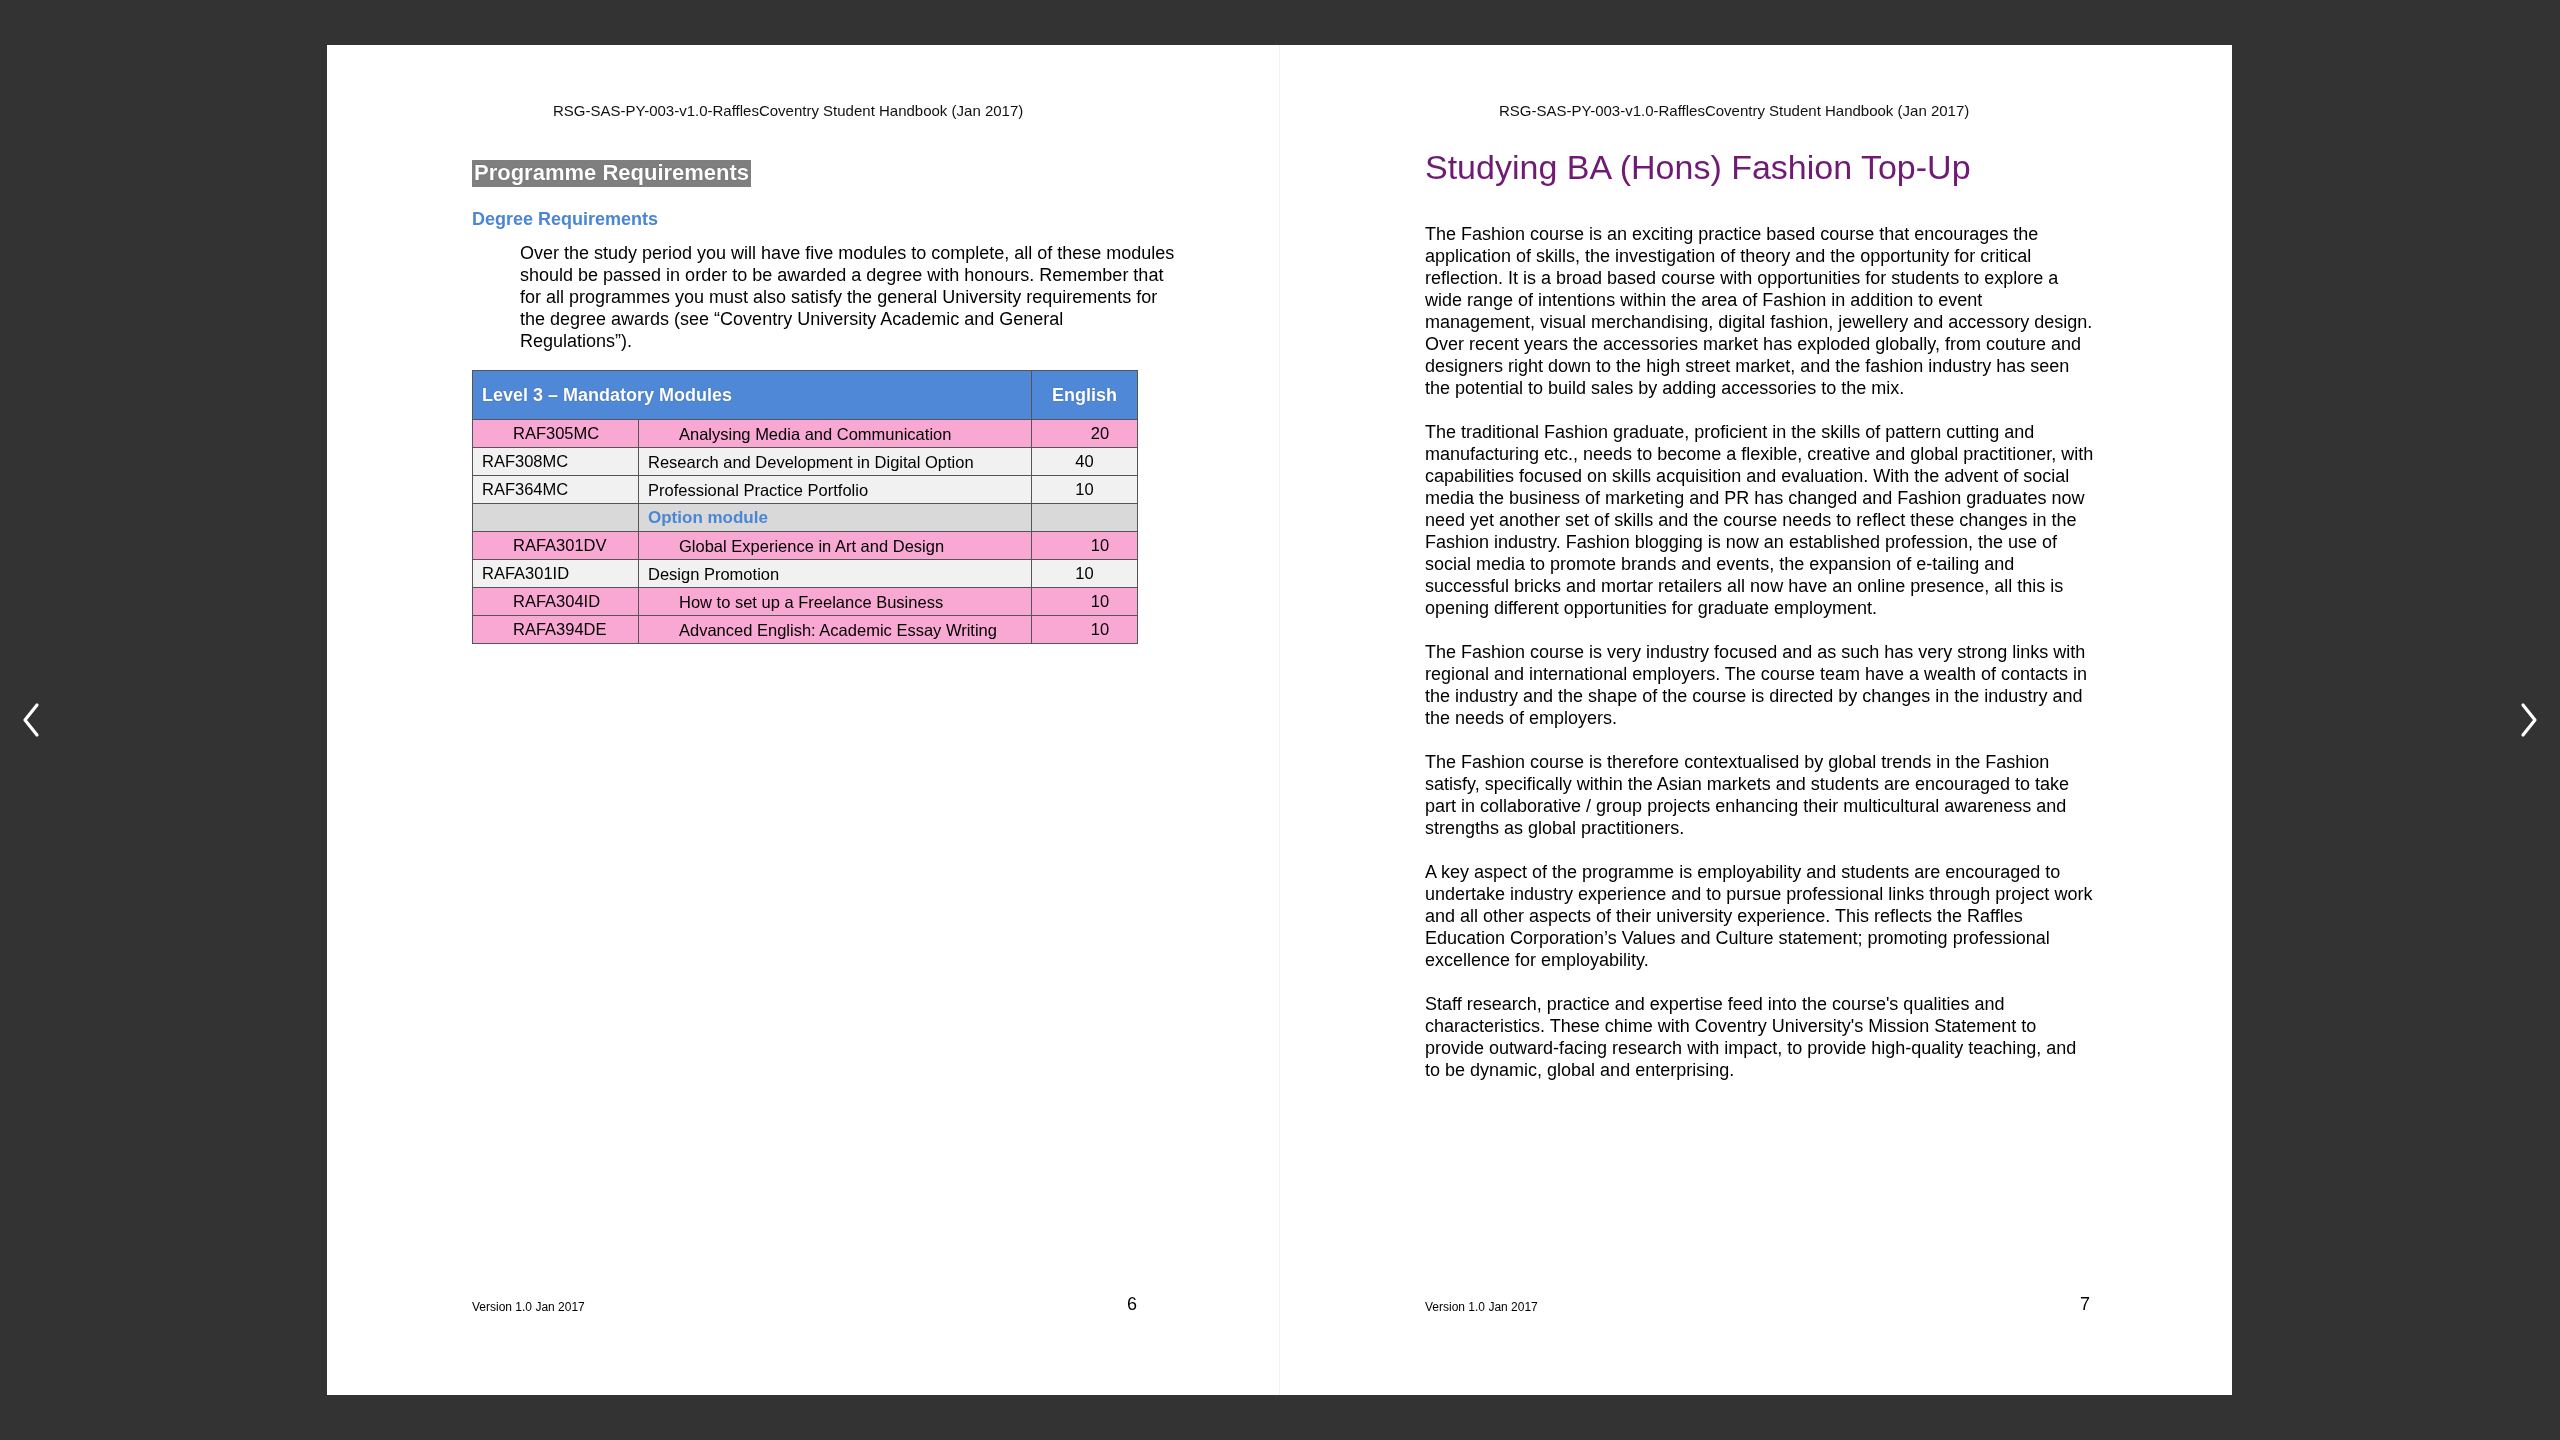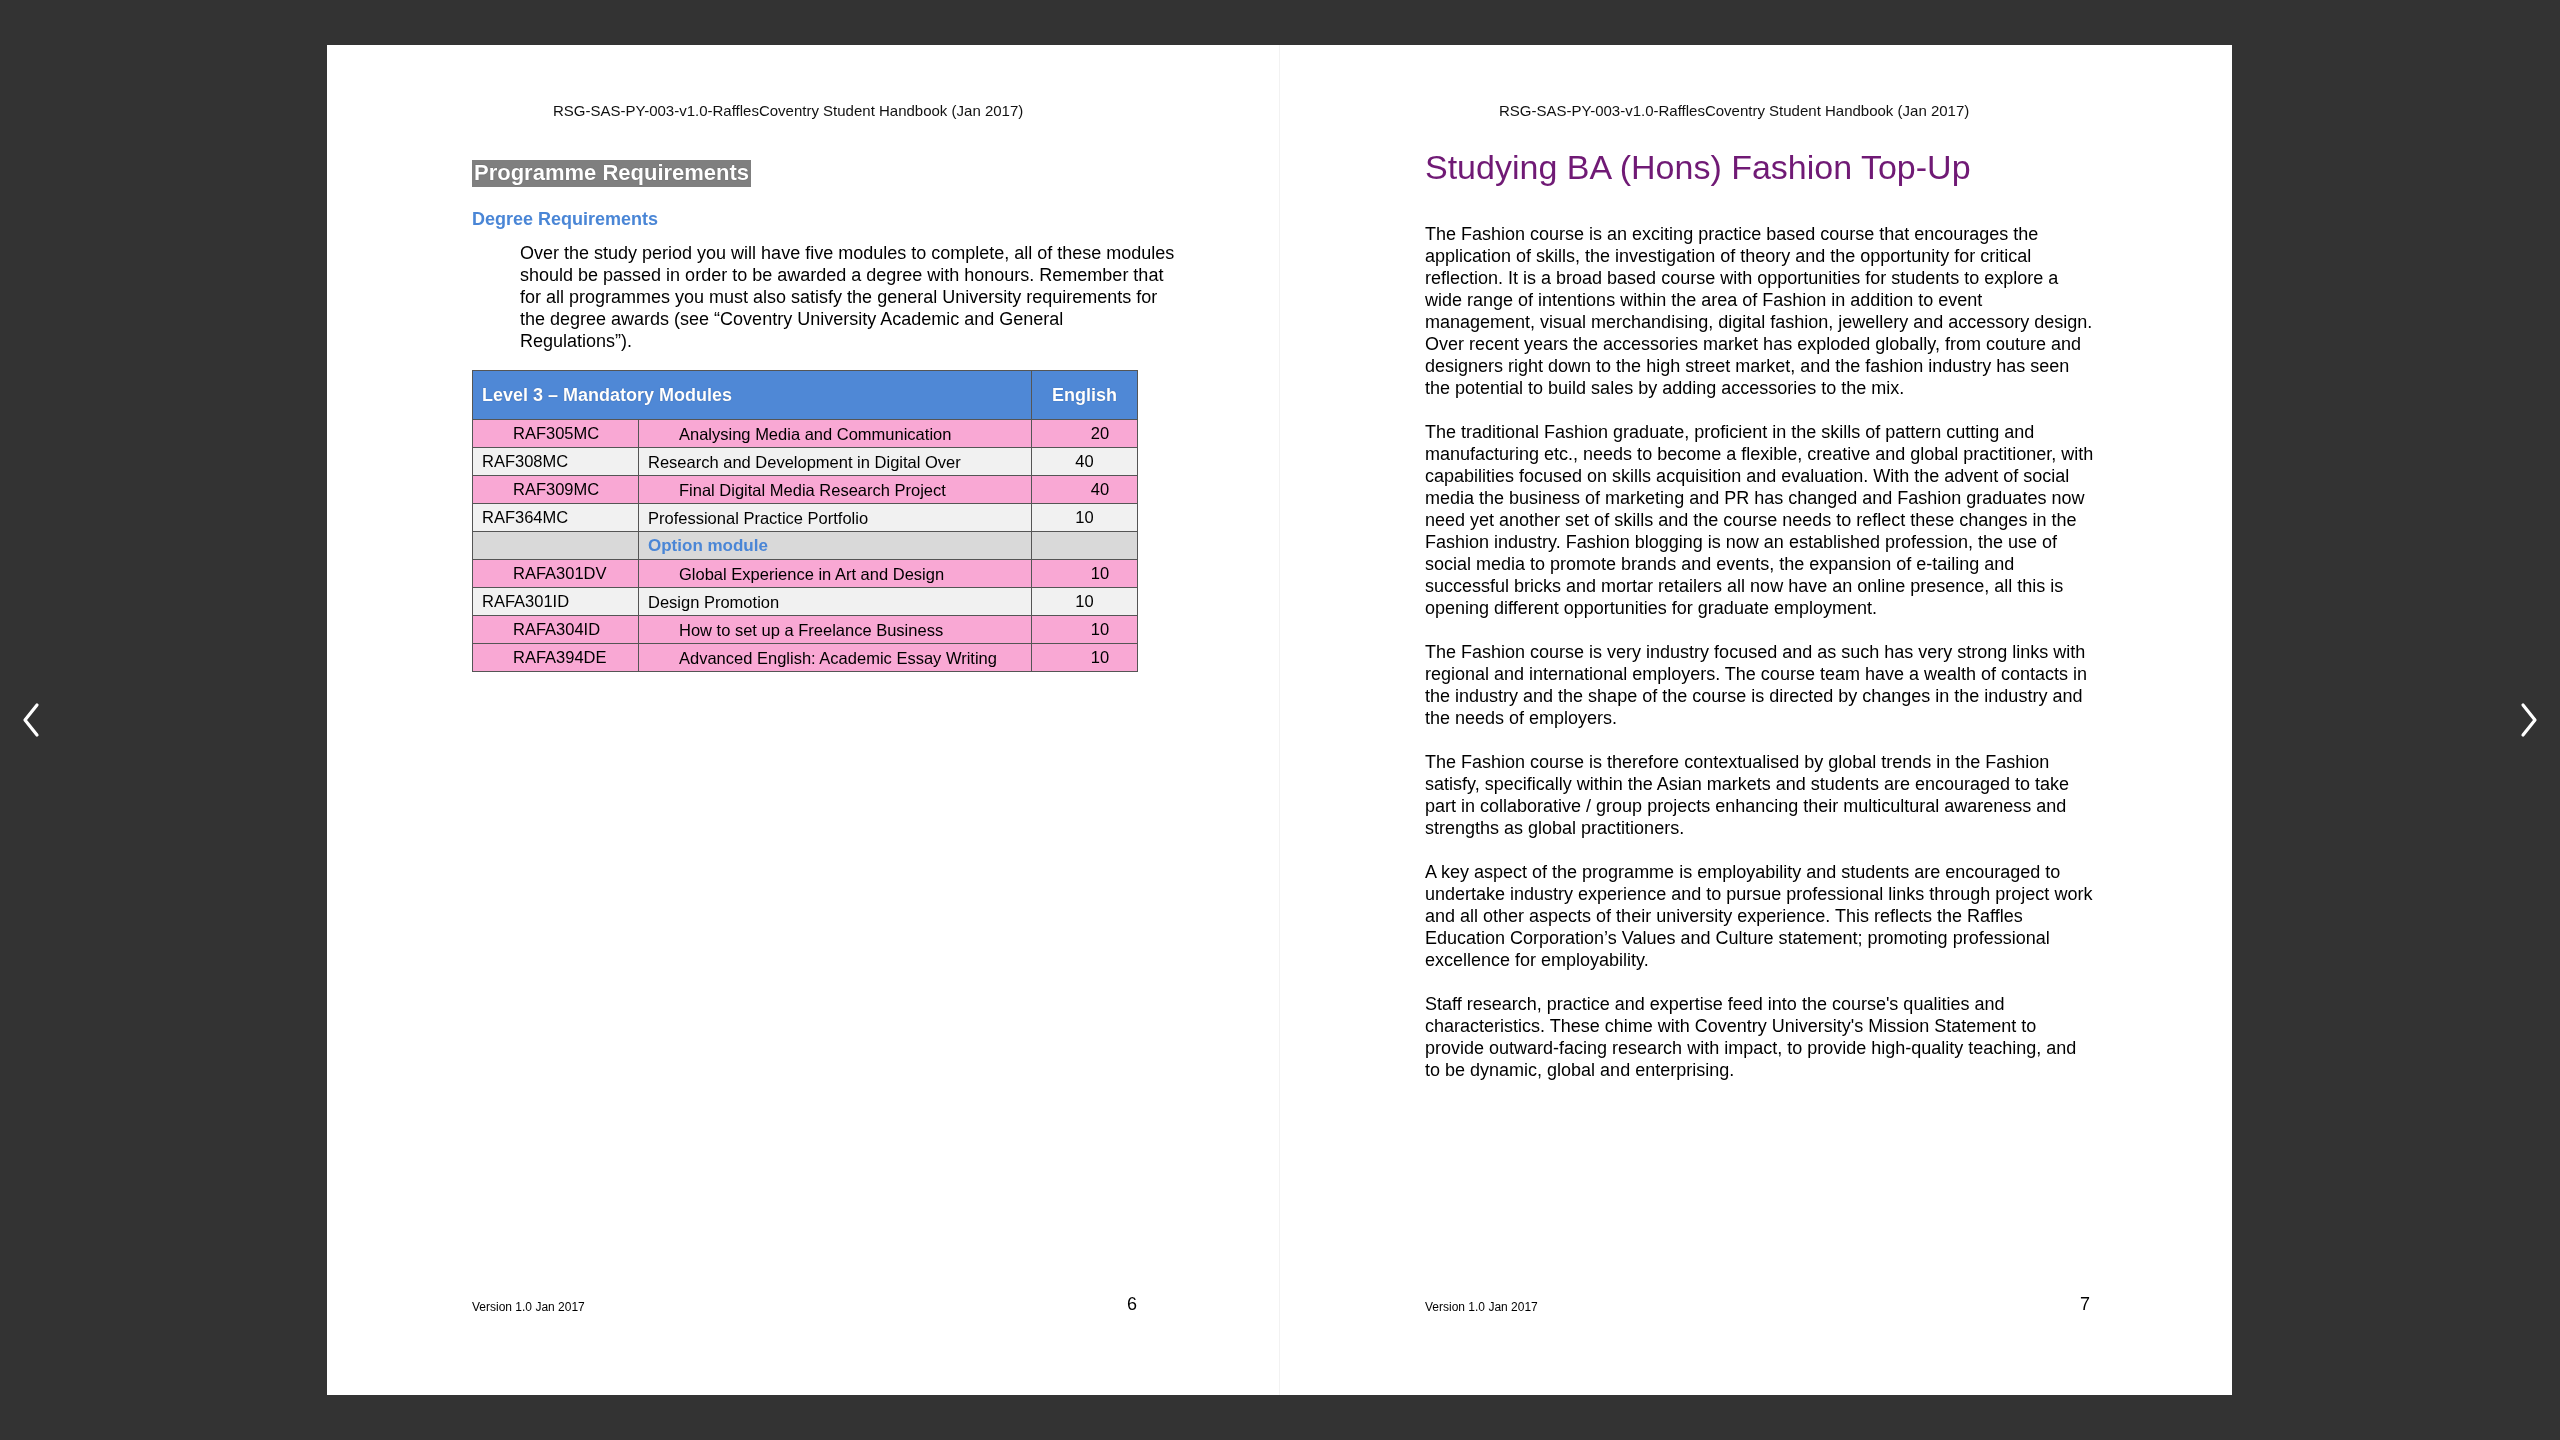--- a/index.html
+++ b/index.html
@@ -160,26 +160,21 @@
         </tr>
       </thead>
       <tbody id="table-body">
           <tr class="odd">
             <td class="code">RAF305MC</td>
             <td class="title">Analysing Media and Communication</td>
             <td class="credits">20</td>
           </tr>
           <tr class="even">
             <td class="code">RAF308MC</td>
-            <td class="title">Research and Development in Digital Over</td>
-            <td class="credits">40</td>
-          </tr>
-          <tr class="odd">
-            <td class="code">RAF309MC</td>
-            <td class="title">Final Digital Media Research Project</td>
+            <td class="title">Research and Development in Digital Option</td>
             <td class="credits">40</td>
           </tr>
           <tr class="even">
             <td class="code">RAF364MC</td>
             <td class="title">Professional Practice Portfolio</td>
             <td class="credits">10</td>
           </tr>
           <tr class="option">
             <td></td>
             <td class="option-label">Option module</td>

